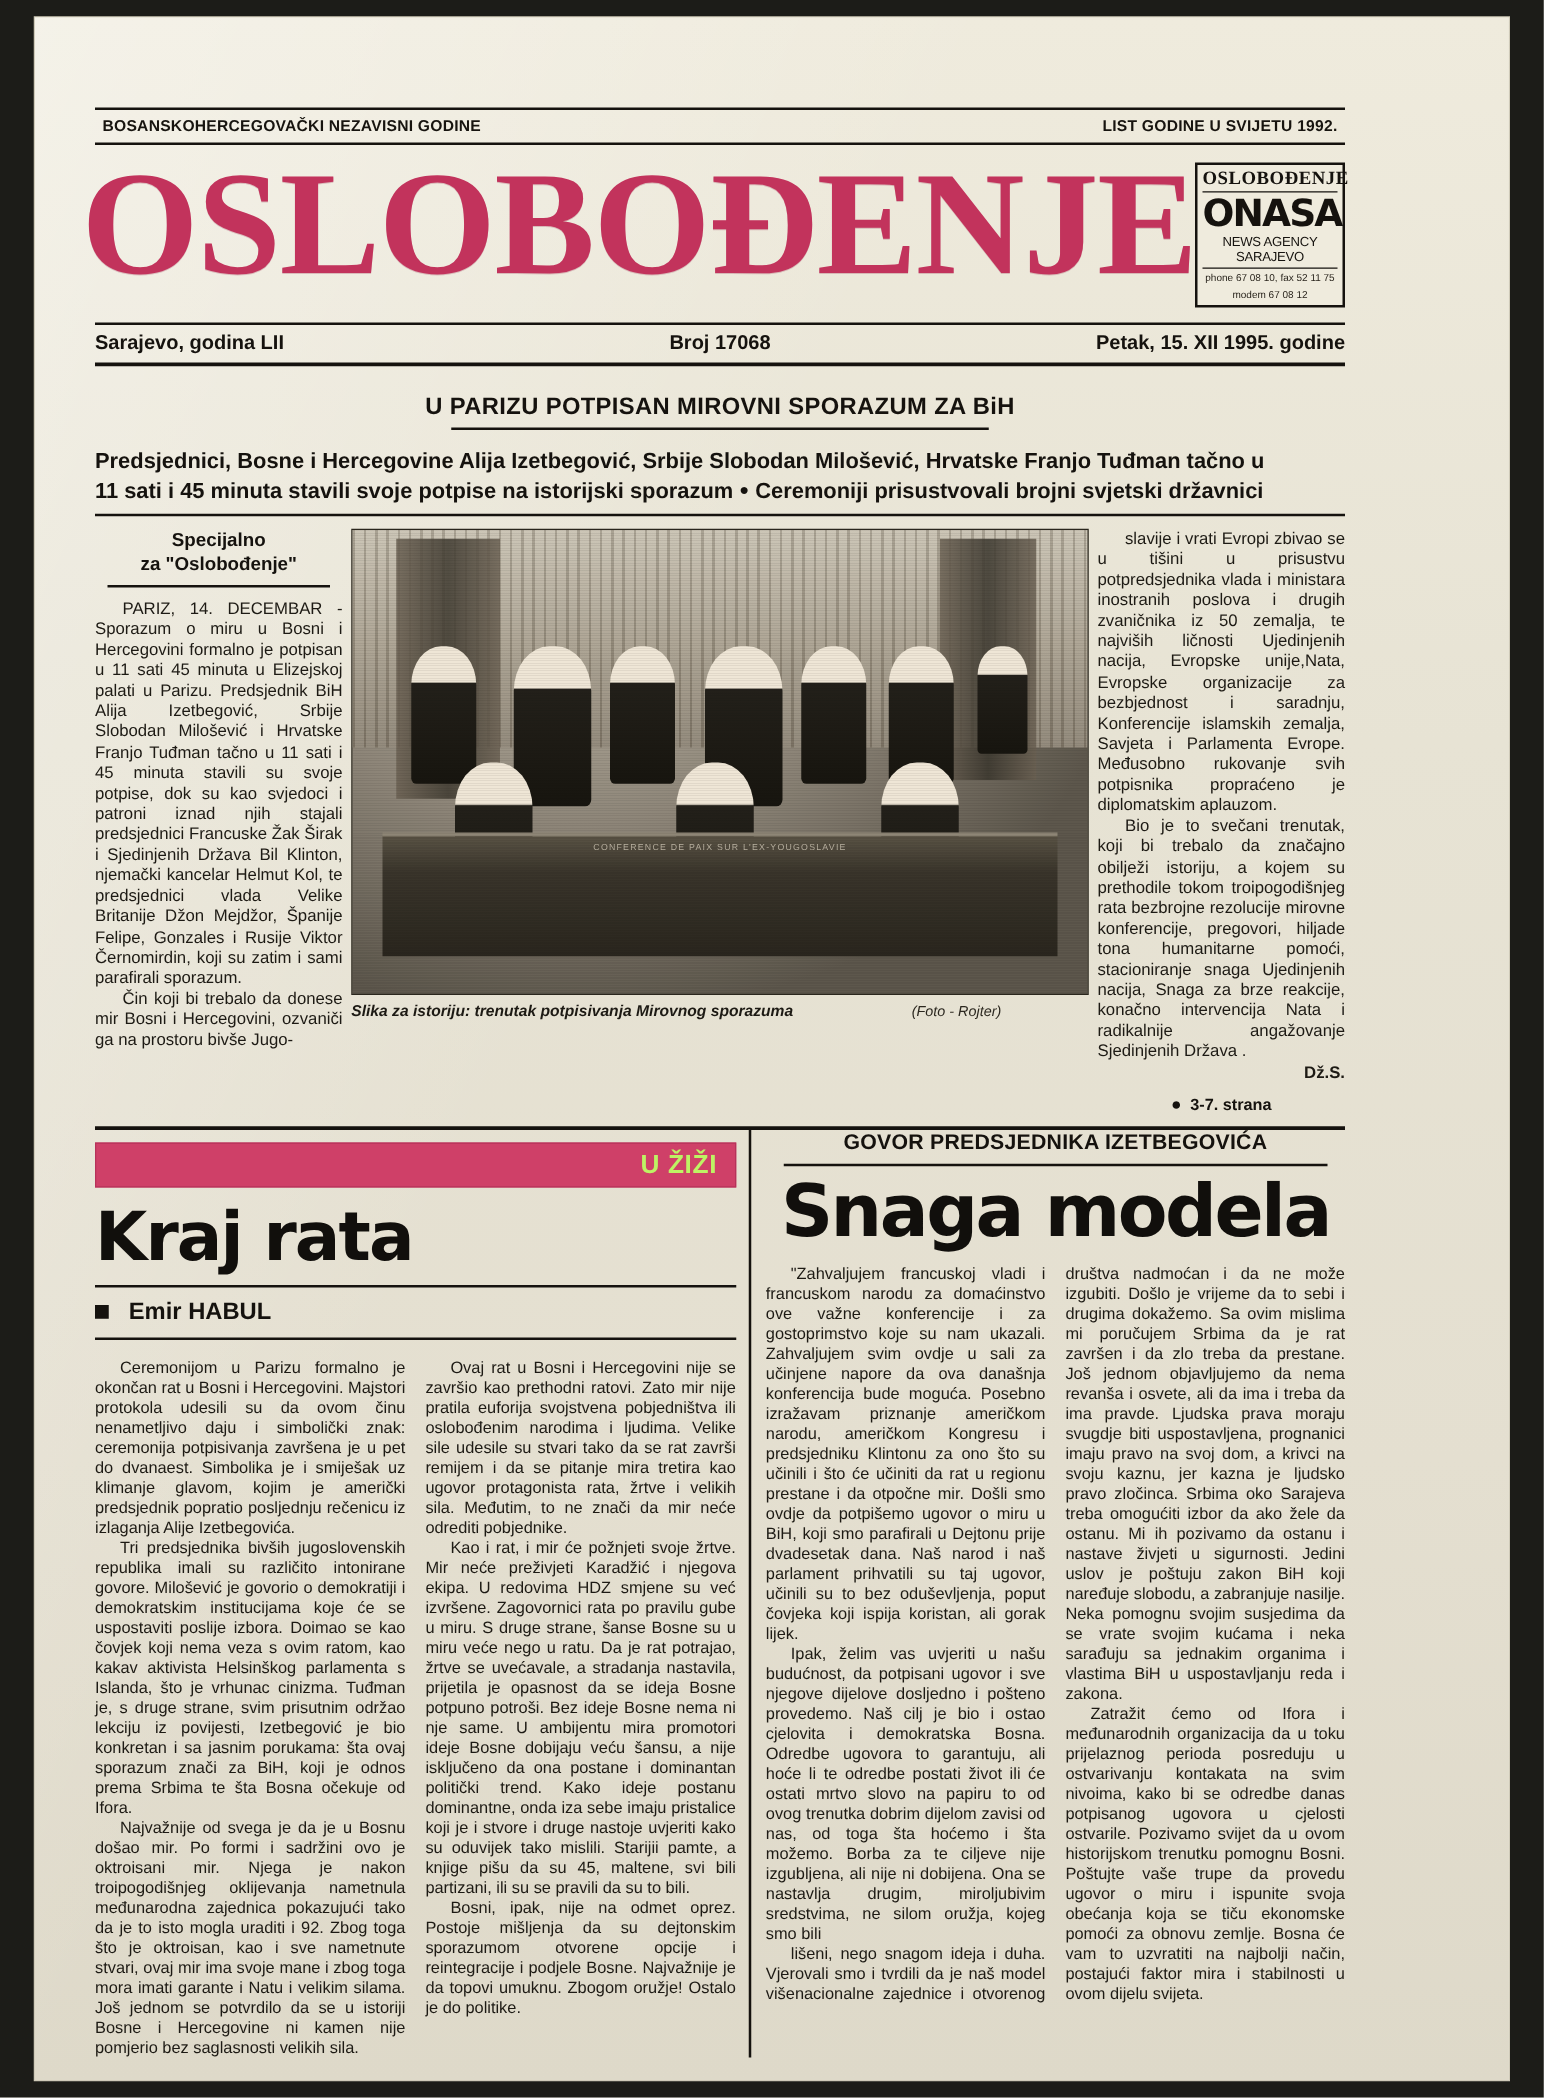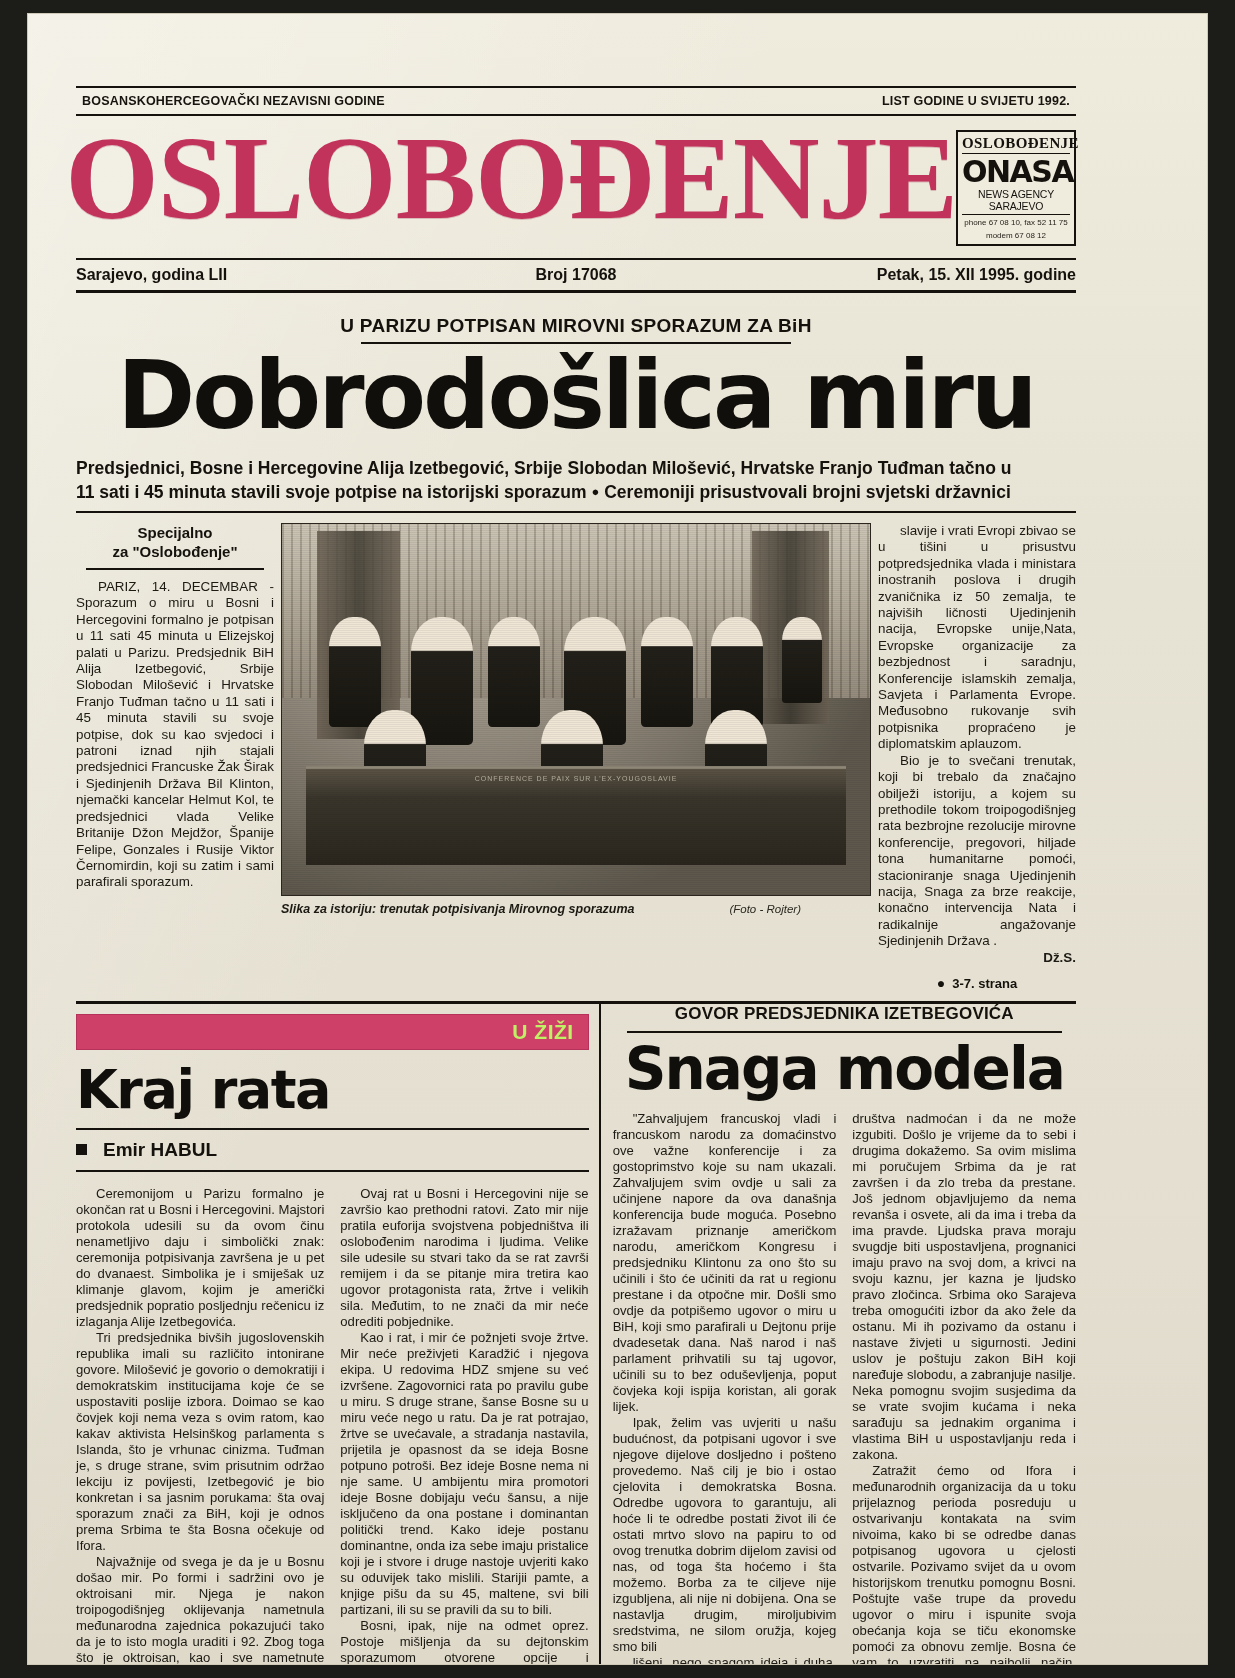--- a/index.html
+++ b/index.html
@@ -191,39 +191,39 @@
     </div>
 
     <div class="dateline">
       <div class="l">Sarajevo, godina LII</div>
       <div class="c">Broj 17068</div>
       <div class="r">Petak, 15. XII 1995. godine</div>
     </div>
 
     <div class="kicker">U PARIZU POTPISAN MIROVNI SPORAZUM ZA BiH</div>
     <div class="kickrule"></div>
-    <div class="bighead">Dobrodošlica miru</div>
 
     <div class="deck">
       <span>Predsjednici, Bosne i Hercegovine Alija Izetbegović, Srbije Slobodan  Milošević, Hrvatske Franjo Tuđman tačno u</span><br>
       <span>11 sati i 45 minuta stavili svoje potpise na istorijski sporazum</span>
       <span class="bullet">●</span>
       <span>Ceremoniji prisustvovali brojni svjetski državnici</span>
     </div>
     <div class="deckrule"></div>
 
     <div class="lead">
 
       <div class="col-l">
         <div class="special">
           <span>Specijalno</span><br>
           <span>za "Oslobođenje"</span>
         </div>
         <div class="specialrule"></div>
         <p class="body">PARIZ, 14. DECEMBAR - Sporazum o miru u Bosni i Hercegovini formalno je potpisan u 11 sati 45 minuta u Elizejskoj palati u Parizu. Predsjednik BiH Alija Izetbegović, Srbije Slobodan Milošević i Hrvatske Franjo Tuđman tačno u 11 sati i 45 minuta stavili su svoje potpise, dok su kao svjedoci i patroni iznad njih stajali predsjednici Francuske Žak Širak i Sjedinjenih Država Bil Klinton, njemački kancelar Helmut Kol, te predsjednici vlada Velike Britanije Džon Mejdžor, Španije Felipe, Gonzales i Rusije Viktor Černomirdin, koji su zatim i sami parafirali sporazum.</p>
+        <p class="body">Čin koji bi trebalo da donese mir Bosni i Hercegovini, ozvaniči ga na prostoru bivše Jugo-</p>
       </div>
 
       <div class="col-c">
         <div class="photo">
           <div class="wall"></div>
           <div class="drape"></div>
           <div class="drape2"></div>
 
           <div class="row" style="top:25%;">
             <div class="fig m" style="position:absolute;left:8%;top:0;"></div>

